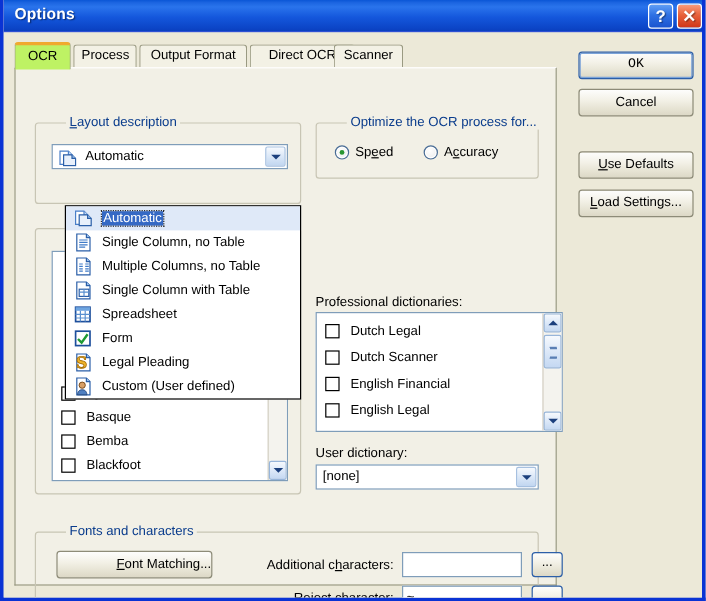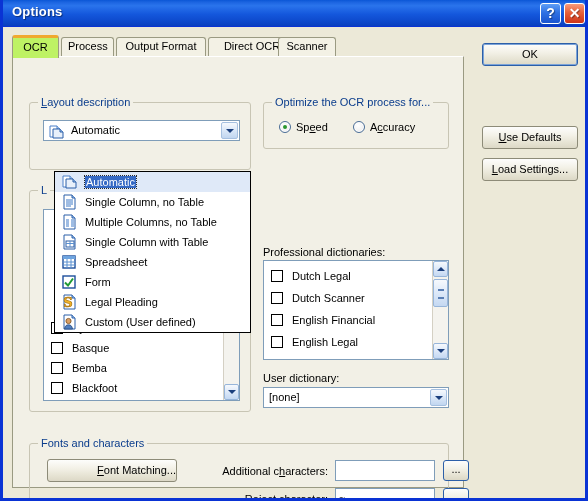--- a/index.html
+++ b/index.html
@@ -102,21 +102,21 @@
   }
 
   
   .group {
     position: absolute;
     border: 1px solid #c8c5b4;
     border-radius: 3px;
   }
   .group-title {
     position: absolute;
-    top: -7px; left: 8px;
+    top: -7px; left: 25px;
     background: #f2f0e6;
     padding: 0 3px;
     color: #0a3c8c;
     font-size: 11px;
     white-space: nowrap;
   }
   .u { text-decoration: underline; }
 
   
   .combo {
@@ -278,20 +278,21 @@
     border: 1px solid #8d8b78;
     border-radius: 3px;
     font-size: 11px;
     color: #000;
     text-align: center;
     white-space: nowrap;
   }
   .btn.default {
     border: 1px solid #2c5fa8;
     box-shadow: 0 0 0 1px #7ba3d8 inset;
+    font-family: Liberation Mono, monospace;
   }
   .btn-label { display: block; width: 100%; }
 
   
   .textinput {
     position: absolute;
     background: #ffffff;
     border: 1px solid #7f9db9;
     font-size: 11px;
     color: #000;
@@ -403,21 +404,21 @@
       <div class="radio-wrap" style="left:266px; top:64px;">
         <span class="radio on"></span>
         <span>Sp<span class="u">e</span>ed</span>
       </div>
       <div class="radio-wrap" style="left:340px; top:64px;">
         <span class="radio"></span>
         <span>A<span class="u">c</span>curacy</span>
       </div>
 
       <span class="fieldlabel" style="left:250px; top:189px; text-align:left;">Professional dictionaries:</span>
-      <div class="listbox" style="left:250px; top:203px; width:186px; height:100px;">
+      <div class="listbox" style="left:250px; top:203px; width:206px; height:100px;">
         <div style="position:absolute; left:0; top:4px; right:16px;">
           <div class="lb-row" style="height:22px; line-height:22px;">
             <span class="cb" style="top:5px;"></span>
             <span>Dutch Legal</span>
           </div>
           <div class="lb-row" style="height:22px; line-height:22px;">
             <span class="cb" style="top:5px;"></span>
             <span>Dutch Scanner</span>
           </div>
           <div class="lb-row" style="height:22px; line-height:22px;">
@@ -539,20 +540,23 @@
             <path d="M3.5 15 c0.4 -3.2 2 -4.2 4 -4.2 c2 0 3.6 1 4 4.2 z" fill="#4f7fc0" stroke="#26497f" stroke-width="0.8"></path>
           </svg>
           <span class="dd-label">Custom (User defined)</span>
         </div>
       </div>
 
     </div>
 
     <div class="btn default" style="left:479px; top:16px; width:96px; height:23px; line-height:21px;">
       <span class="btn-label">OK</span>
+    </div>
+    <div class="btn" style="left:479px; top:47px; width:96px; height:23px; line-height:21px;">
+      <span class="btn-label">Cancel</span>
     </div>
     <div class="btn" style="left:479px; top:99px; width:96px; height:23px; line-height:21px;">
       <span class="btn-label"><span class="u">U</span>se Defaults</span>
     </div>
     <div class="btn" style="left:479px; top:131px; width:96px; height:23px; line-height:21px;">
       <span class="btn-label"><span class="u">L</span>oad Settings...</span>
     </div>
 
   </div>
 </div>

